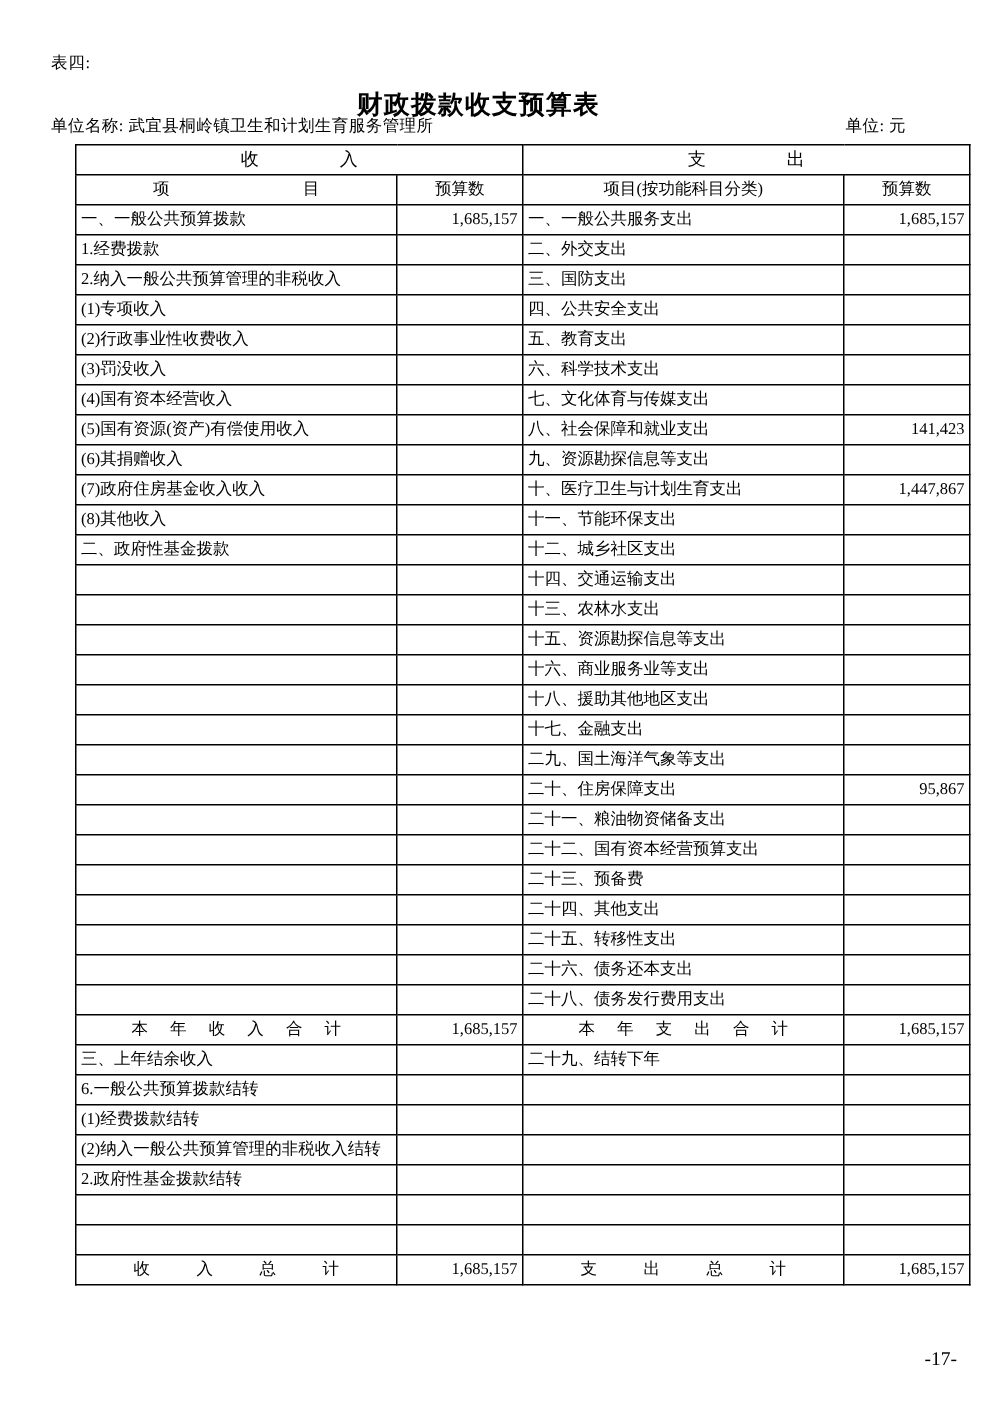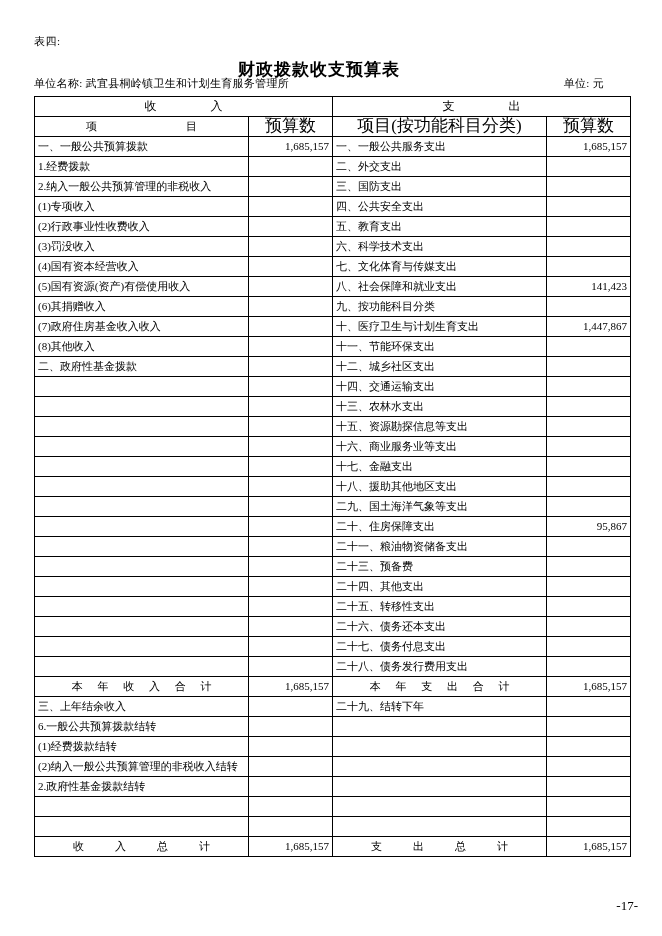--- a/index.html
+++ b/index.html
@@ -47,21 +47,21 @@
     font-size: 11px;
     display: flex;
     justify-content: space-between;
     align-items: baseline;
   }
   .meta-left { letter-spacing: 0.3px; }
   .meta-right { letter-spacing: 0.3px; }
 
   table.budget {
     position: absolute;
-    left: 34px;
+    left: 50px;
     top: 96px;
     border-collapse: collapse;
     width: 596px;
     table-layout: fixed;
     font-size: 11px;
   }
   table.budget td {
     border: 1px solid #000;
     height: 19px;
     padding: 0 3px;
@@ -77,21 +77,21 @@
 
   .hdr-group {
     text-align: center;
     letter-spacing: 10px;
     text-indent: 10px;
     font-size: 12px;
     height: 21px;
   }
   .hdr-sub {
     text-align: center;
-    font-size: 17px;
+    font-size: 11px;
     height: 21px;
   }
   .hdr-item {
     text-align: center;
     letter-spacing: 14px;
     text-indent: 14px;
   }
   .num {
     text-align: right;
     font-family: "Liberation Serif", serif;
@@ -200,21 +200,21 @@
         </tr>
         <tr>
           <td class="lv2">(5)国有资源(资产)有偿使用收入</td>
           <td class="num"></td>
           <td class="lv0">八、社会保障和就业支出</td>
           <td class="num">141,423</td>
         </tr>
         <tr>
           <td class="lv2">(6)其捐赠收入</td>
           <td class="num"></td>
-          <td class="lv0">九、按功能科目分类</td>
+          <td class="lv0">九、资源勘探信息等支出</td>
           <td class="num"></td>
         </tr>
         <tr>
           <td class="lv2">(7)政府住房基金收入收入</td>
           <td class="num"></td>
           <td class="lv0">十、医疗卫生与计划生育支出</td>
           <td class="num">1,447,867</td>
         </tr>
         <tr>
           <td class="lv2">(8)其他收入</td>
@@ -248,27 +248,27 @@
         </tr>
         <tr>
           <td class="lv0"></td>
           <td class="num"></td>
           <td class="lv0">十六、商业服务业等支出</td>
           <td class="num"></td>
         </tr>
         <tr>
           <td class="lv0"></td>
           <td class="num"></td>
+          <td class="lv0">十八、援助其他地区支出</td>
+          <td class="num"></td>
+        </tr>
+        <tr>
+          <td class="lv0"></td>
+          <td class="num"></td>
           <td class="lv0">十七、金融支出</td>
-          <td class="num"></td>
-        </tr>
-        <tr>
-          <td class="lv0"></td>
-          <td class="num"></td>
-          <td class="lv0">十八、援助其他地区支出</td>
           <td class="num"></td>
         </tr>
         <tr>
           <td class="lv0"></td>
           <td class="num"></td>
           <td class="lv0">二九、国土海洋气象等支出</td>
           <td class="num"></td>
         </tr>
         <tr>
           <td class="lv0"></td>
@@ -278,45 +278,45 @@
         </tr>
         <tr>
           <td class="lv0"></td>
           <td class="num"></td>
           <td class="lv0">二十一、粮油物资储备支出</td>
           <td class="num"></td>
         </tr>
         <tr>
           <td class="lv0"></td>
           <td class="num"></td>
+          <td class="lv0">二十二、国有资本经营预算支出</td>
+          <td class="num"></td>
+        </tr>
+        <tr>
+          <td class="lv0"></td>
+          <td class="num"></td>
           <td class="lv0">二十三、预备费</td>
           <td class="num"></td>
         </tr>
         <tr>
           <td class="lv0"></td>
           <td class="num"></td>
           <td class="lv0">二十四、其他支出</td>
           <td class="num"></td>
         </tr>
         <tr>
           <td class="lv0"></td>
           <td class="num"></td>
           <td class="lv0">二十五、转移性支出</td>
           <td class="num"></td>
         </tr>
         <tr>
           <td class="lv0"></td>
           <td class="num"></td>
           <td class="lv0">二十六、债务还本支出</td>
-          <td class="num"></td>
-        </tr>
-        <tr>
-          <td class="lv0"></td>
-          <td class="num"></td>
-          <td class="lv0">二十七、债务付息支出</td>
           <td class="num"></td>
         </tr>
         <tr>
           <td class="lv0"></td>
           <td class="num"></td>
           <td class="lv0">二十八、债务发行费用支出</td>
           <td class="num"></td>
         </tr>
         <tr class="total-row">
           <td class="total-label">本 年 收 入 合 计</td>

